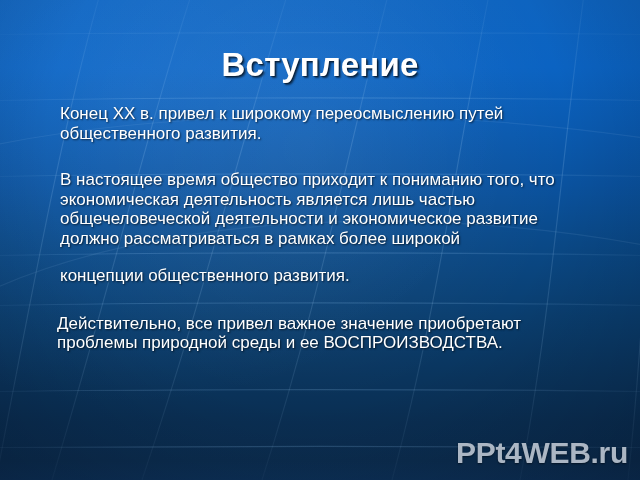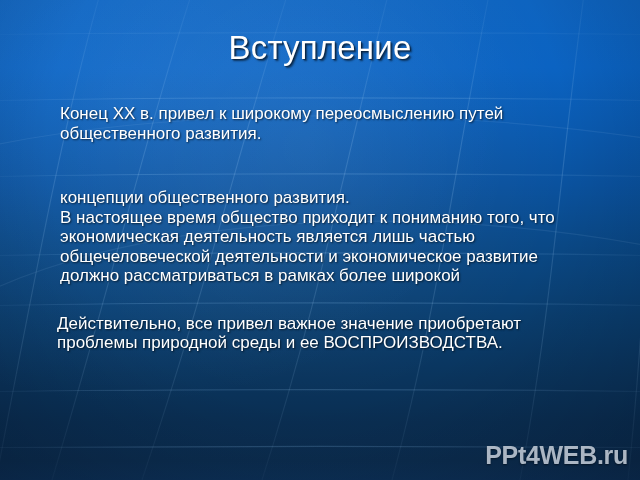--- a/index.html
+++ b/index.html
@@ -59,25 +59,25 @@
     background: radial-gradient(ellipse at 48% 30%,
                 rgba(255,255,255,0.06) 0%,
                 rgba(0,0,0,0) 55%,
                 rgba(0,0,10,0.22) 100%);
     pointer-events: none;
   }
 
   
   #title {
     position: absolute;
-    left: 0; top: 29px;
+    left: 0; top: 46px;
     width: 640px;
     text-align: center;
     font-size: 33px;
-    font-weight: normal;
+    font-weight: bold;
     color: #ffffff;
     letter-spacing: 0.2px;
     text-shadow: 2px 2px 2px rgba(0,0,0,0.55),
                  1px 1px 0 rgba(0,0,0,0.35);
     white-space: nowrap;
   }
 
   
   #body {
     position: absolute;
@@ -96,21 +96,21 @@
   .p2 { padding-left: 16px; width: 520px; }
   .p2b { padding-left: 16px; margin-top: 18px; }
   .gap-b { height: 28px; }
   .p3 { padding-left: 13px; width: 475px; }
 
   
   #watermark {
     position: absolute;
     right: 12px;
     bottom: 10px;
-    font-size: 25px;
+    font-size: 30px;
     font-weight: bold;
     color: #b9c3cf;
     letter-spacing: -0.3px;
     text-shadow: 0 1px 2px rgba(0,0,0,0.5);
     opacity: 0.92;
   }
 </style>
 </head>
 <body>
 
@@ -164,23 +164,23 @@
   <div class="vignette"></div>
 
   <div id="title">Вступление</div>
 
   <div id="body">
 
     <p class="para p1">Конец XX в. привел к широкому переосмыслению путей общественного развития.</p>
 
     <div class="gap-a"></div>
 
+    <p class="para p2">В настоящее время общество приходит к пониманию того, что экономическая деятельность является лишь частью общечеловеческой деятельности и экономическое развитие должно рассматриваться в рамках более широкой</p>
+
     <p class="para p2b">концепции общественного развития.</p>
-
-    <p class="para p2">В настоящее время общество приходит к пониманию того, что экономическая деятельность является лишь частью общечеловеческой деятельности и экономическое развитие должно рассматриваться в рамках более широкой</p>
 
     <div class="gap-b"></div>
 
     <p class="para p3">Действительно, все привел важное значение приобретают проблемы природной среды и ее ВОСПРОИЗВОДСТВА.</p>
   </div>
 
   <div id="watermark">PPt4WEB.ru</div>
 
 </div>
 

